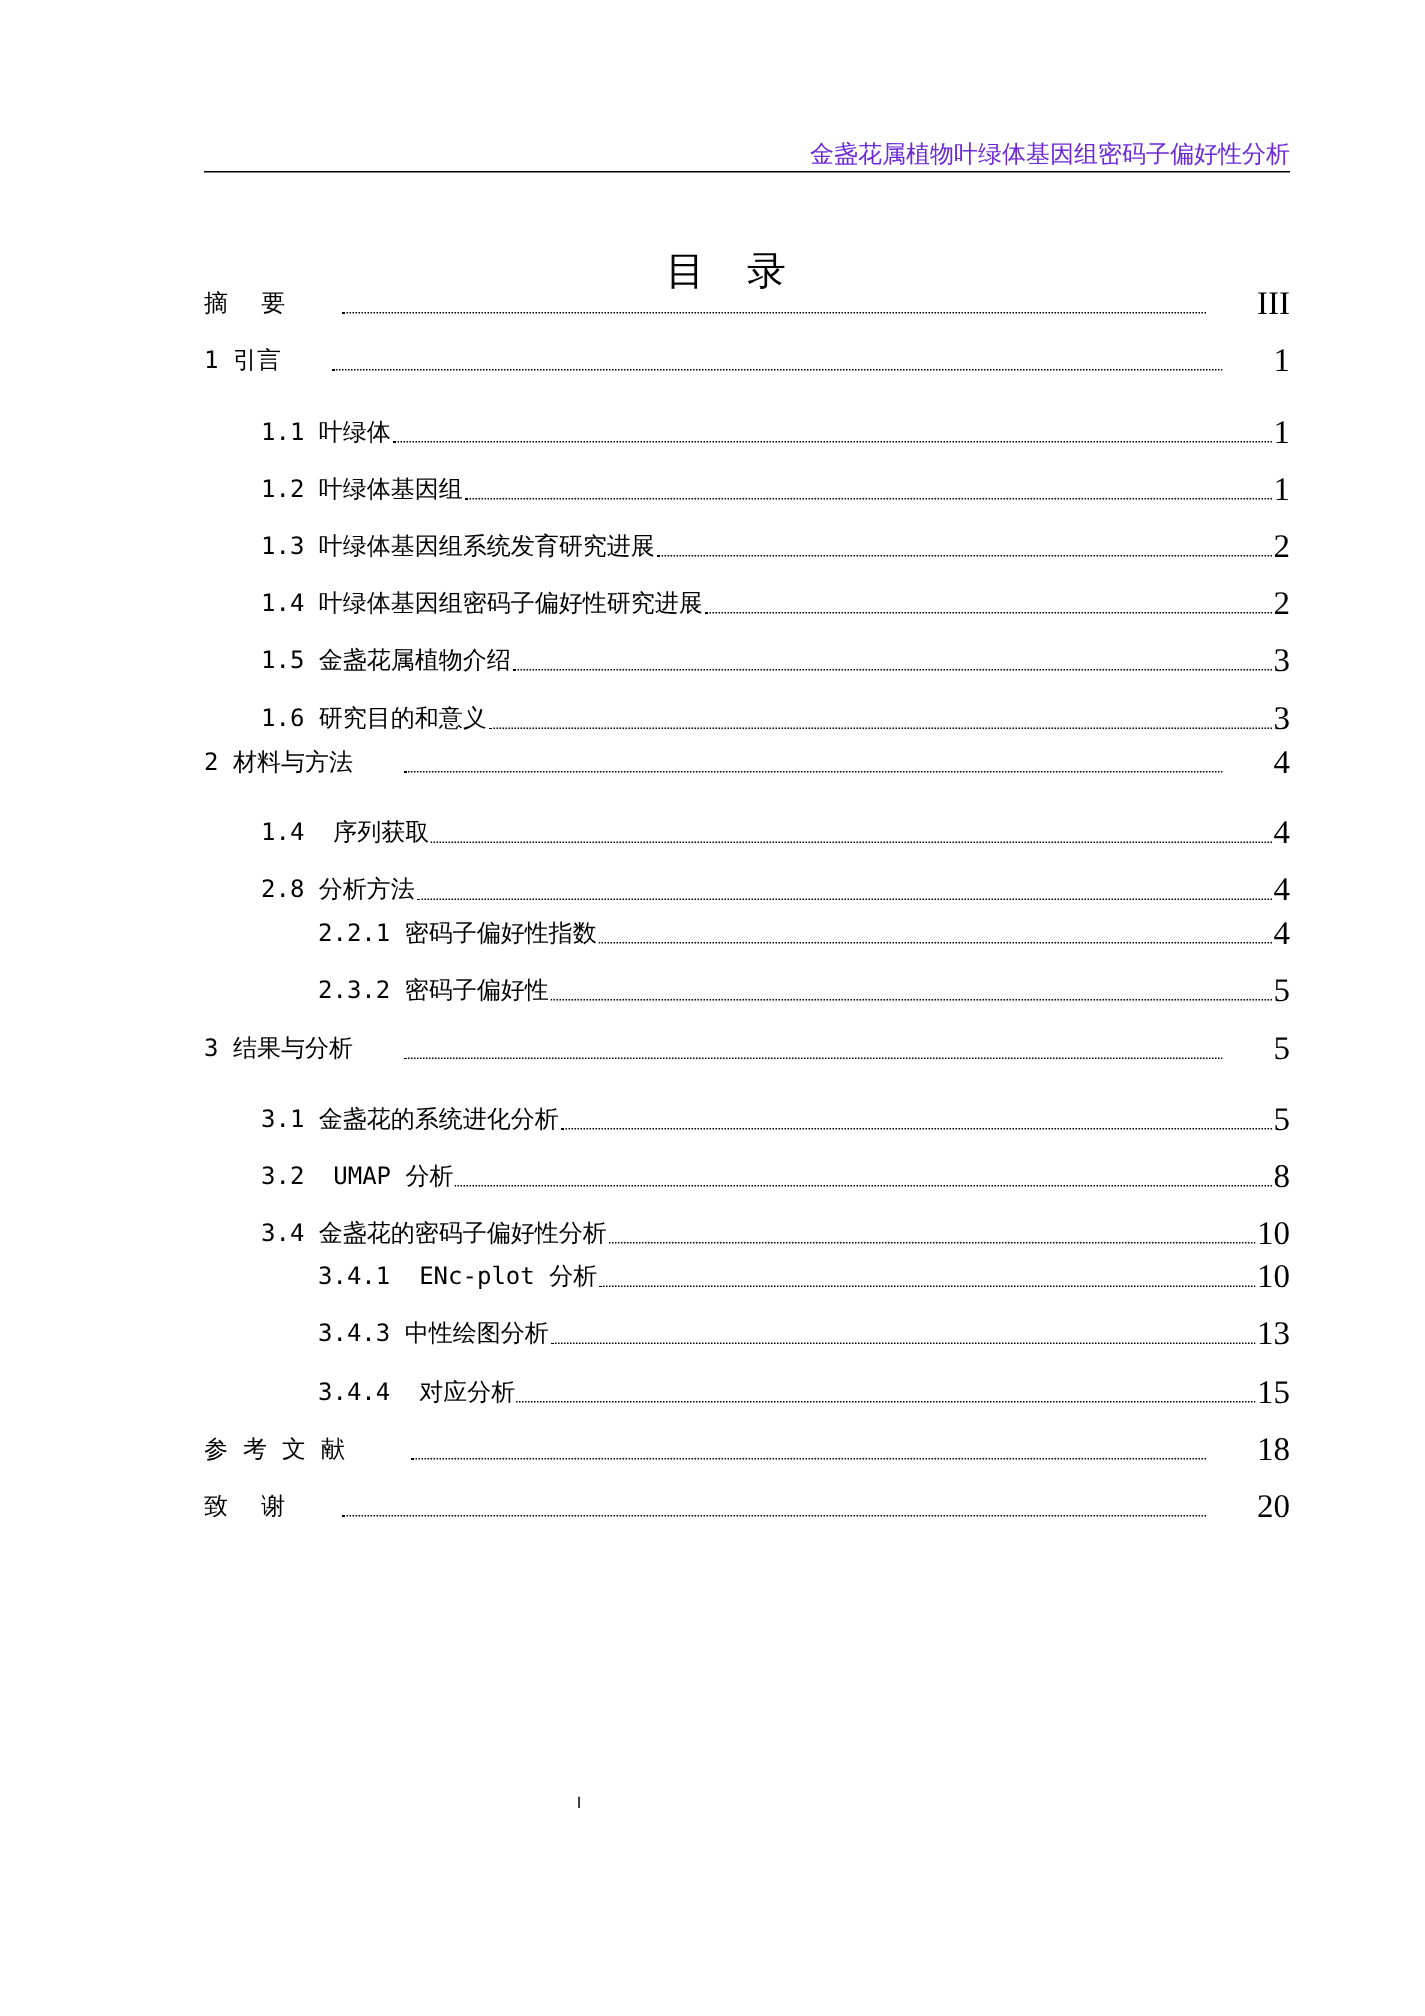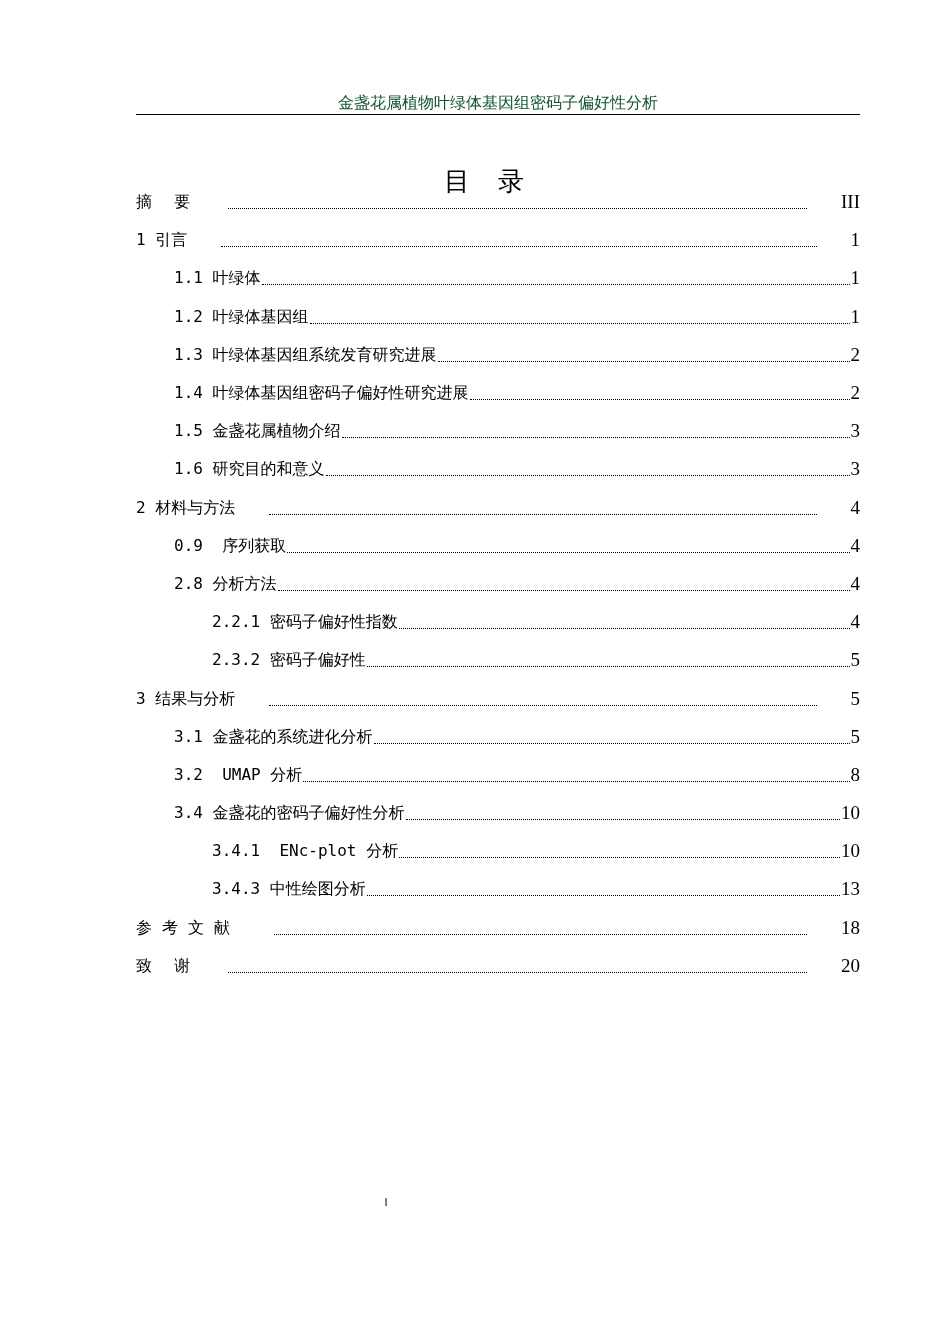--- a/index.html
+++ b/index.html
@@ -14,25 +14,25 @@
     overflow: hidden;
     color: #000;
     font-family: "DejaVu Sans", "Liberation Sans", sans-serif;
   }
   .page-header {
     position: absolute;
     left: 136px;
     top: 92px;
     width: 724px;
     height: 22px;
-    text-align: center;
+    text-align: right;
     font-family: "DejaVu Serif", "Liberation Serif", serif;
     font-size: 16px;
     line-height: 22px;
-    color: #14532d;
+    color: #6d28d9;
   }
   .header-rule {
     position: absolute;
     left: 136px;
     top: 114px;
     width: 724px;
     height: 0;
     border-top: 1.5px solid #000;
   }
   .toc-title {
@@ -55,21 +55,21 @@
   }
   .toc-entry {
     position: relative;
     height: 38.2px;
     display: flex;
     align-items: center;
     font-size: 16px;
     line-height: 20px;
   }
   .toc-entry.l0 { padding-left: 0; gap: 33px; }
-  .toc-entry.l1 { padding-left: 38px; }
+  .toc-entry.l1 { padding-left: 38px; align-items: flex-end; }
   .toc-entry.l2 { padding-left: 76px; }
   .toc-entry.serif .entry-label,
   .toc-entry.serif .entry-page {
     font-family: "Liberation Serif", "DejaVu Serif", serif;
     font-size: 17px;
   }
   .entry-label {
     white-space: pre;
     flex: 0 0 auto;
     font-family: "DejaVu Sans Mono", "DejaVu Sans", monospace;
@@ -90,21 +90,21 @@
     position: absolute;
     left: 0;
     right: 0;
     bottom: 3px;
     border-bottom: 1.5px dotted #000;
   }
   .entry-page {
     flex: 0 0 auto;
     text-align: right;
     font-family: "Liberation Serif", "DejaVu Serif", serif;
-    font-size: 19px;
+    font-size: 22px;
   }
   .page-footer {
     position: absolute;
     left: 376px;
     top: 1194px;
     width: 20px;
     text-align: center;
     font-family: "Liberation Sans", sans-serif;
     font-size: 11px;
     line-height: 16px;
@@ -169,21 +169,21 @@
     <span class="entry-page">3</span>
   </div>
 
   <div class="toc-entry l0">
     <span class="entry-label">2 材料与方法</span>
     <span class="leader"></span>
     <span class="entry-page">4</span>
   </div>
 
   <div class="toc-entry l1">
-    <span class="entry-label">0.9  序列获取</span>
+    <span class="entry-label">1.4  序列获取</span>
     <span class="leader"></span>
     <span class="entry-page">4</span>
   </div>
 
   <div class="toc-entry l1">
     <span class="entry-label">2.8 分析方法</span>
     <span class="leader"></span>
     <span class="entry-page">4</span>
   </div>
 
@@ -230,20 +230,25 @@
     <span class="entry-page">10</span>
   </div>
 
 
   <div class="toc-entry l2">
     <span class="entry-label">3.4.3 中性绘图分析</span>
     <span class="leader"></span>
     <span class="entry-page">13</span>
   </div>
 
+  <div class="toc-entry l2">
+    <span class="entry-label">3.4.4  对应分析</span>
+    <span class="leader"></span>
+    <span class="entry-page">15</span>
+  </div>
 
 
   <div class="toc-entry l0">
     <span class="entry-label cjk" style="letter-spacing:10px">参考文献</span>
     <span class="leader"></span>
     <span class="entry-page">18</span>
   </div>
 
   <div class="toc-entry l0">
     <span class="entry-label cjk" style="letter-spacing:4px">致  谢</span>

